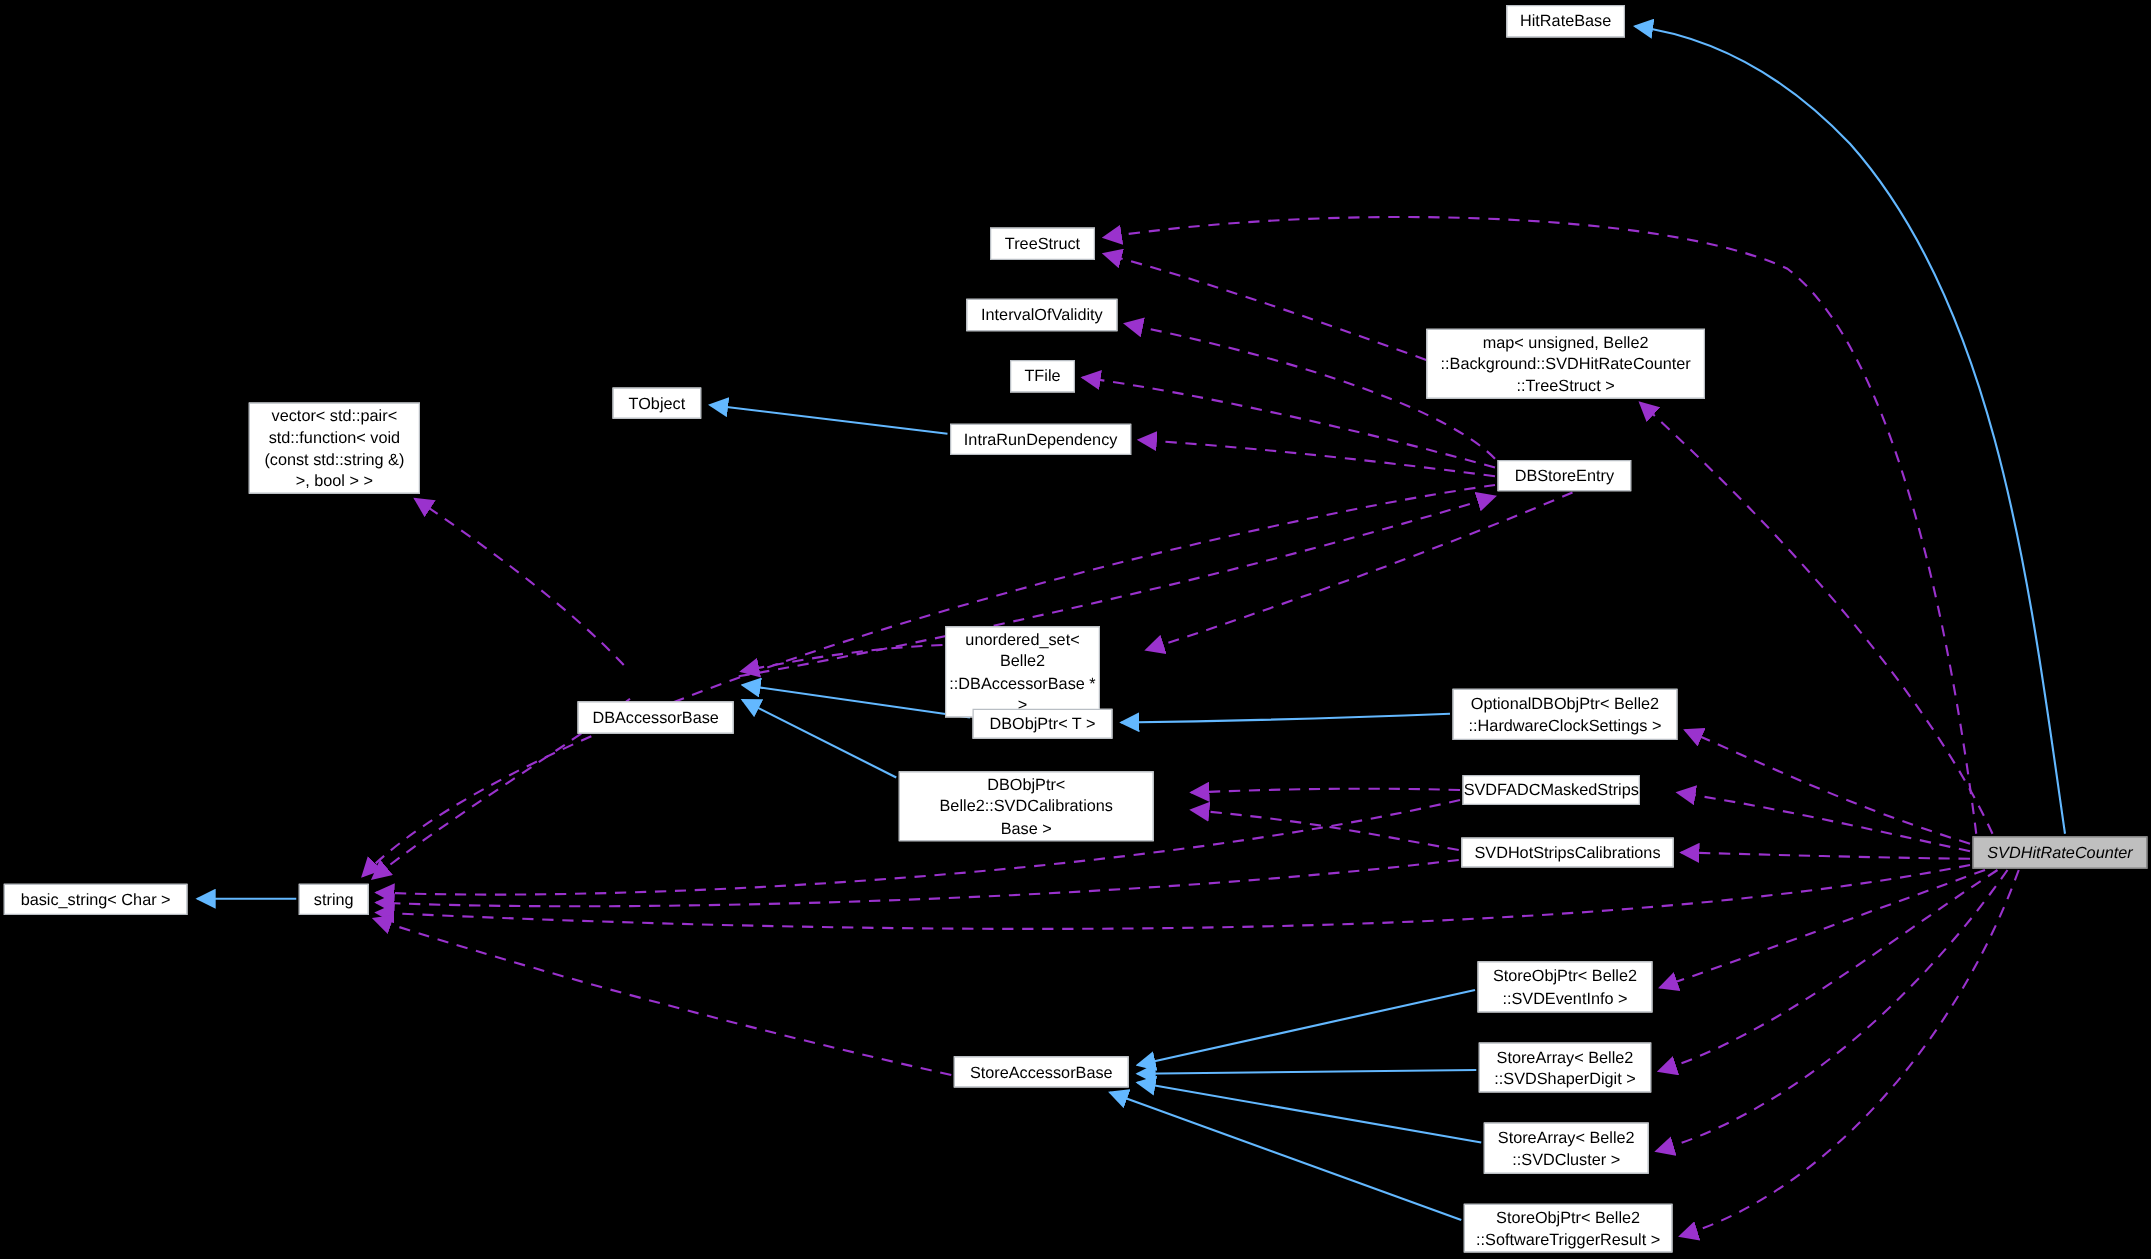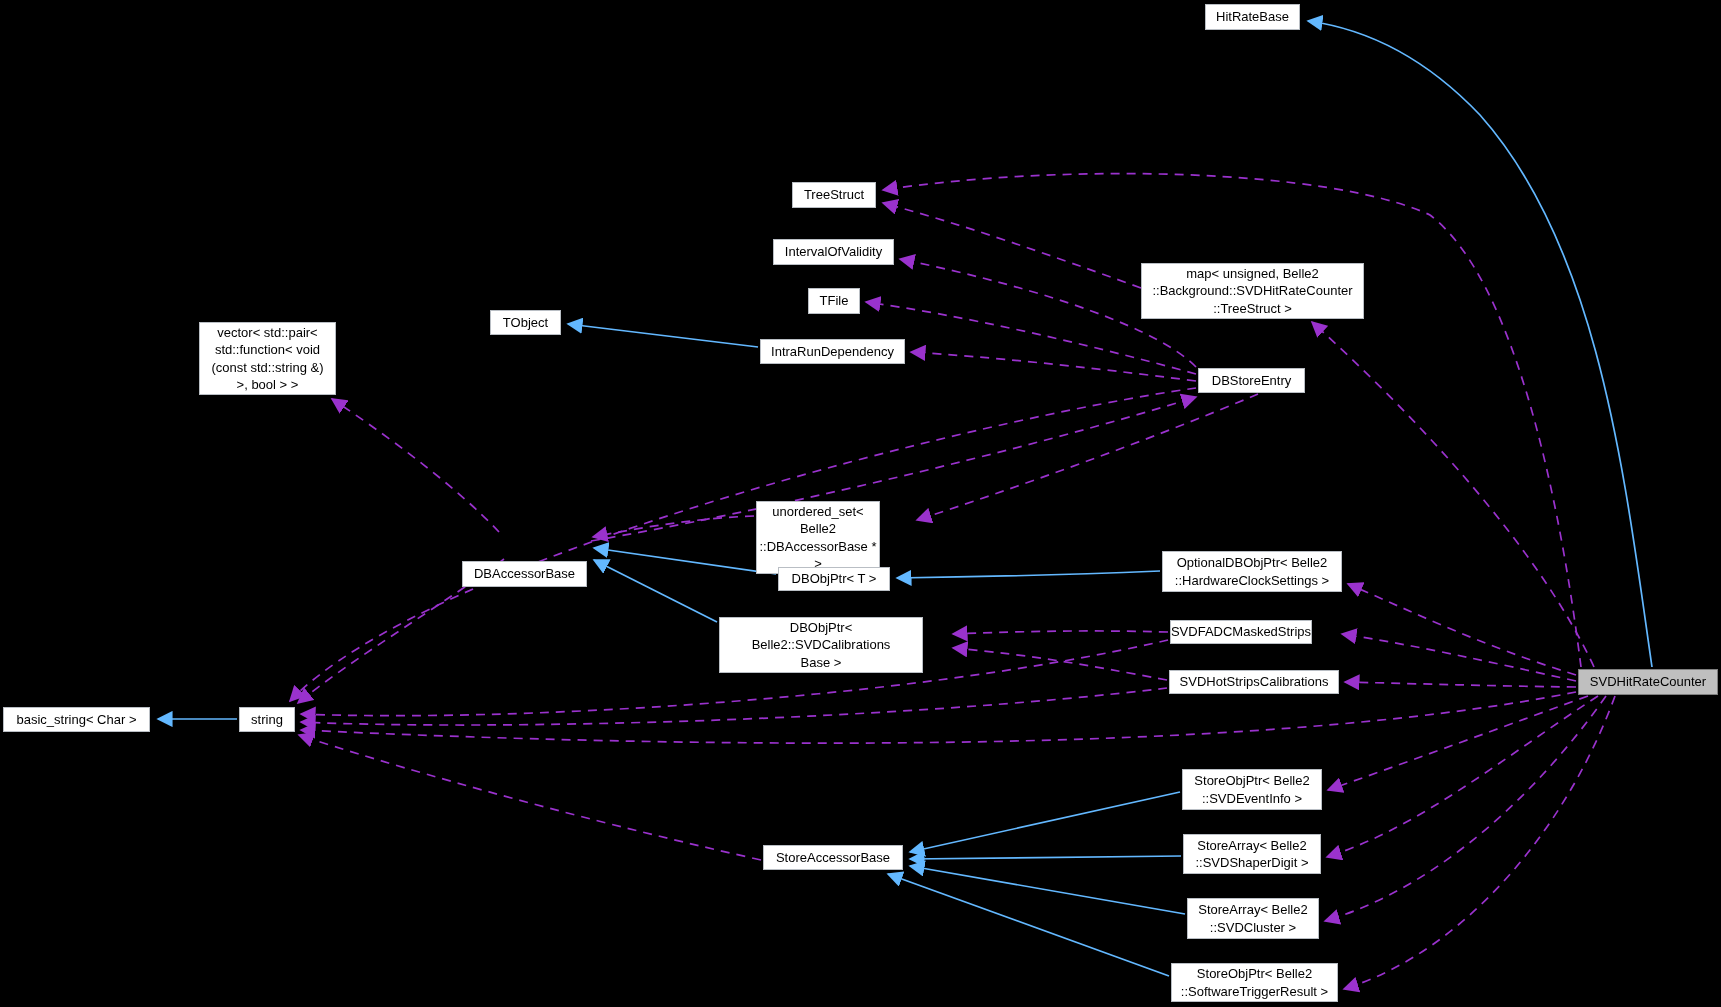--- a/index.html
+++ b/index.html
@@ -2,21 +2,21 @@
 <html><head>
 <meta charset="utf-8">
 <style>
   html,body{margin:0;padding:0;background:#000;}
   #stage{position:relative;width:1721px;height:1007px;background:#000;overflow:hidden;
          font-family:"Liberation Sans","DejaVu Sans",sans-serif;}
   #edge-layer{position:absolute;left:0;top:0;}
   .node{position:absolute;box-sizing:border-box;background:#fff;border:1.5px solid #b9bec4;
         color:#000;font-size:13px;line-height:1.33;display:flex;align-items:center;
         justify-content:center;text-align:center;white-space:pre-line;padding:1px 0;}
-  .node.highlight{background:#bfbfbf;border-color:#7f7f7f;}
+  .node.highlight{background:#bfbfbf;border-color:#7f7f7f;font-style:italic;}
   .edge-usage{fill:none;stroke-dasharray:9,7;stroke-width:1.7px;}
   .edge-inheritance{fill:none;stroke-width:1.7px;}
 </style>
 </head>
 <body>
 
 <div id="stage">
   <svg id="edge-layer" width="1721" height="1007" viewBox="0 0 1721 1007">
     <defs>
       <marker id="arrow-usage" viewBox="0 0 10 10" refX="9" refY="5" markerWidth="9.5" markerHeight="9.5" orient="auto">

